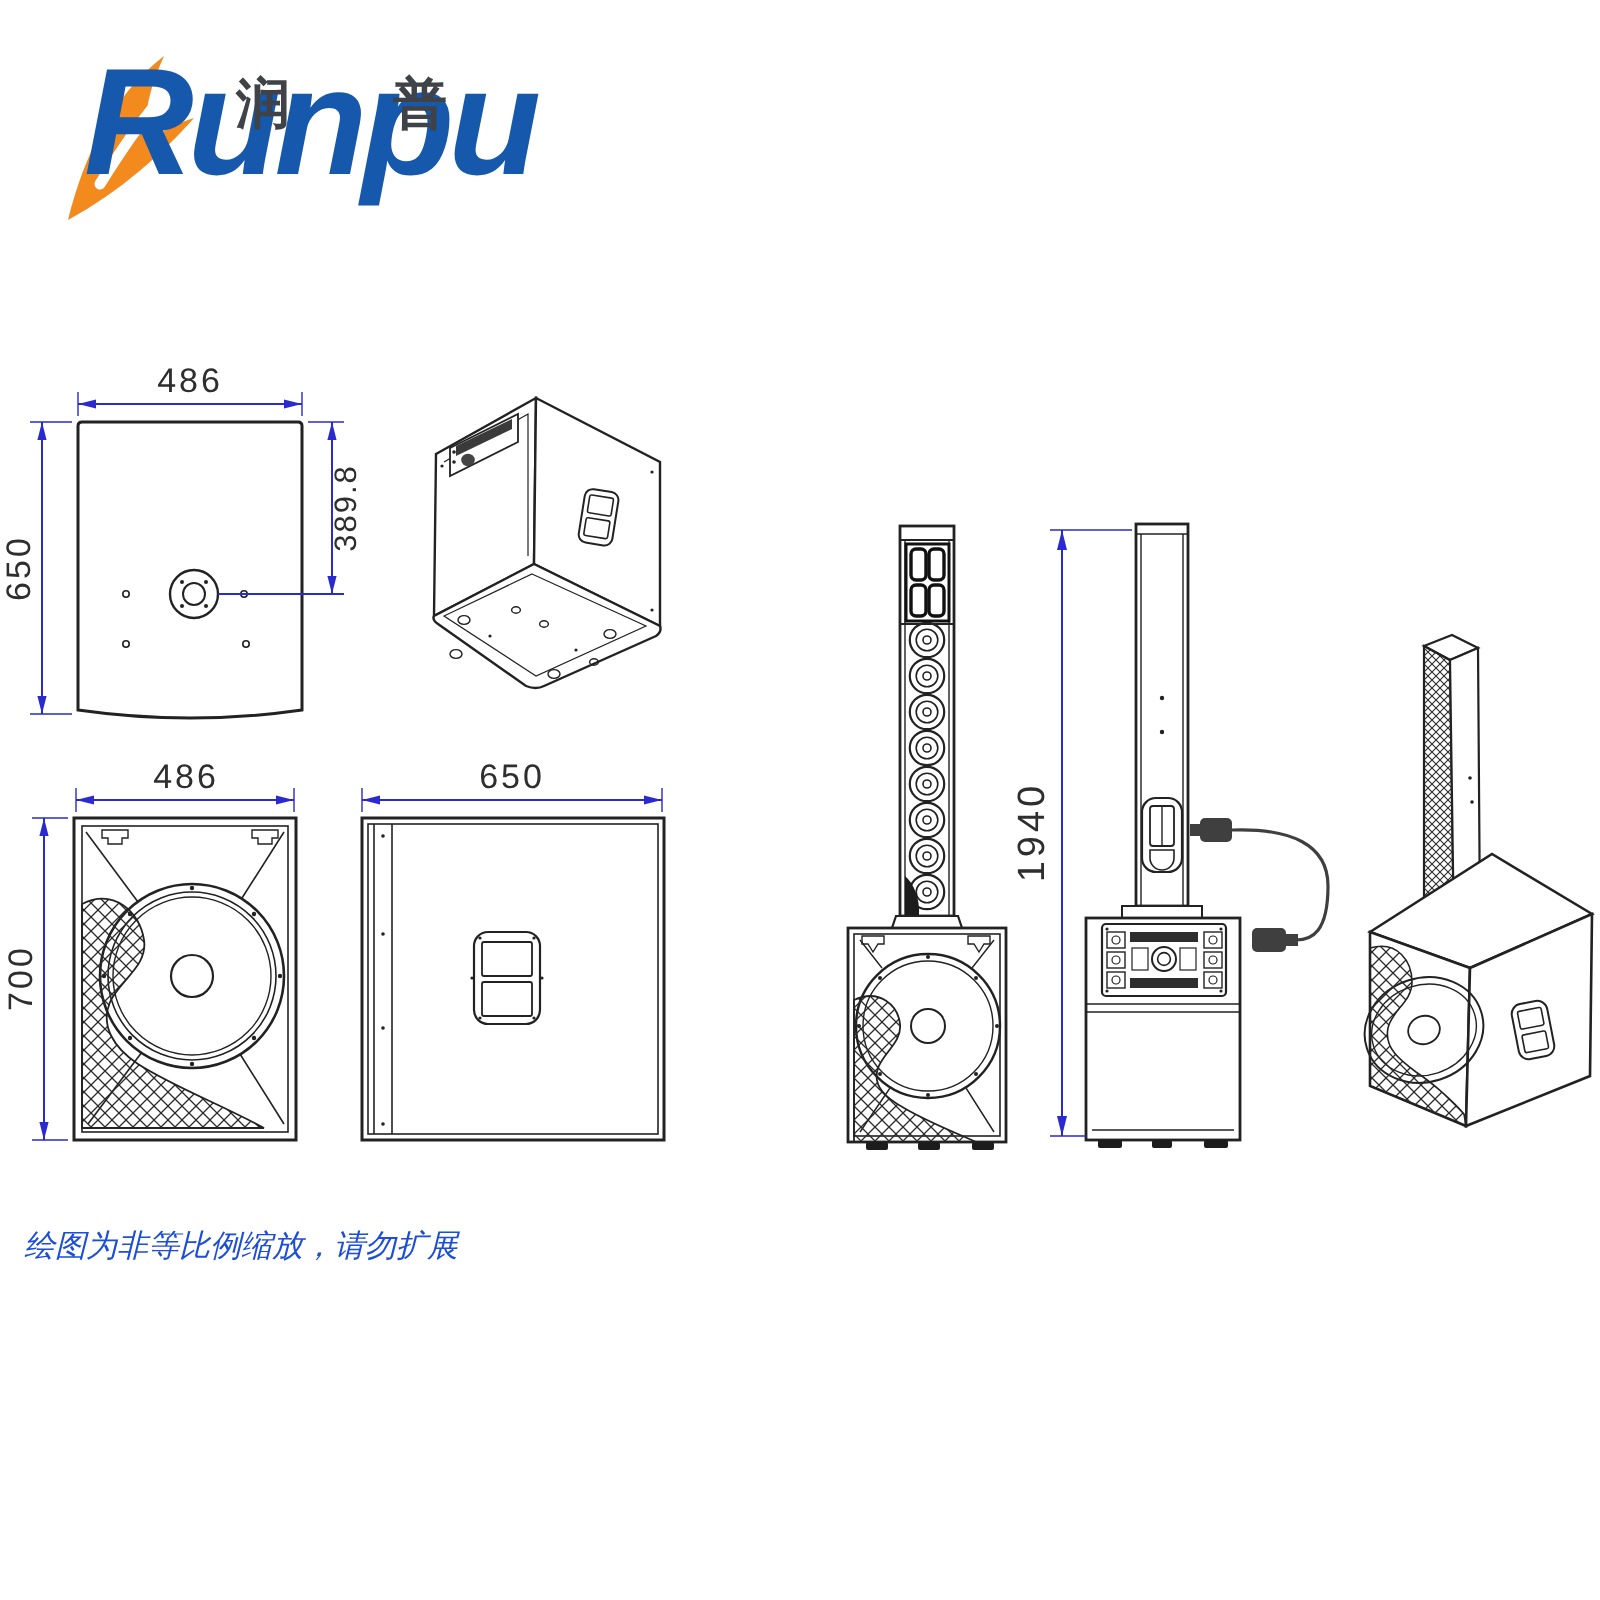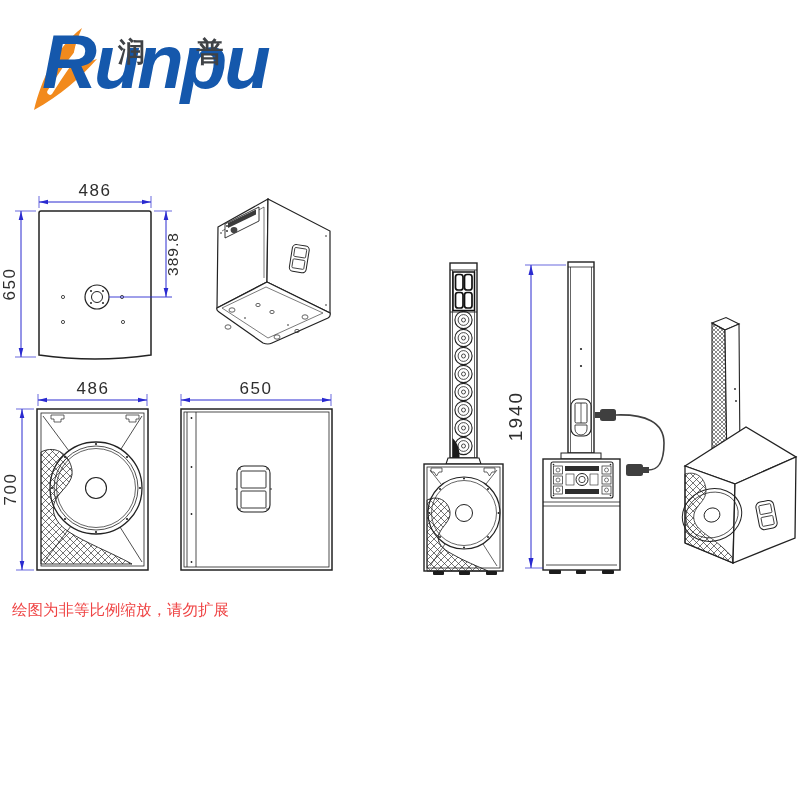--- a/index.html
+++ b/index.html
@@ -3,21 +3,21 @@
 <meta charset="utf-8">
 <style>
   html,body{margin:0;padding:0;background:#ffffff;}
   #canvas{position:relative;width:800px;height:800px;background:#ffffff;overflow:hidden;
           font-family:"Liberation Sans","DejaVu Sans",sans-serif;}
   .logo-swoosh{position:absolute;left:16px;top:18px;}
   .logo-en{position:absolute;left:42px;top:20px;font-size:76px;font-style:italic;font-weight:bold;
            color:#1558ac;letter-spacing:-3px;line-height:1.1;}
   .logo-cn{position:absolute;left:118px;top:34px;font-size:27px;font-weight:bold;color:#3f4246;
            letter-spacing:22px;white-space:nowrap;}
-  .notes{position:absolute;left:12px;top:598px;color:#ef4444;}
+  .notes{position:absolute;left:12px;top:612px;color:#1d4ed8;font-style:italic;}
   .note-line1{font-size:15.5px;line-height:1.5;}
   .note-line2{font-size:14px;line-height:1.6;}
   svg text{font-family:"Liberation Sans","DejaVu Sans",sans-serif;}
   .dimtxt{font-size:17px;fill:#2e2e2e;letter-spacing:1.5px;}
   .dimtxt-sm{font-size:15.5px;fill:#2e2e2e;letter-spacing:1px;}
   .dimtxt-lg{font-size:19px;fill:#2e2e2e;letter-spacing:2px;}
 </style>
 </head>
 <body>
 

